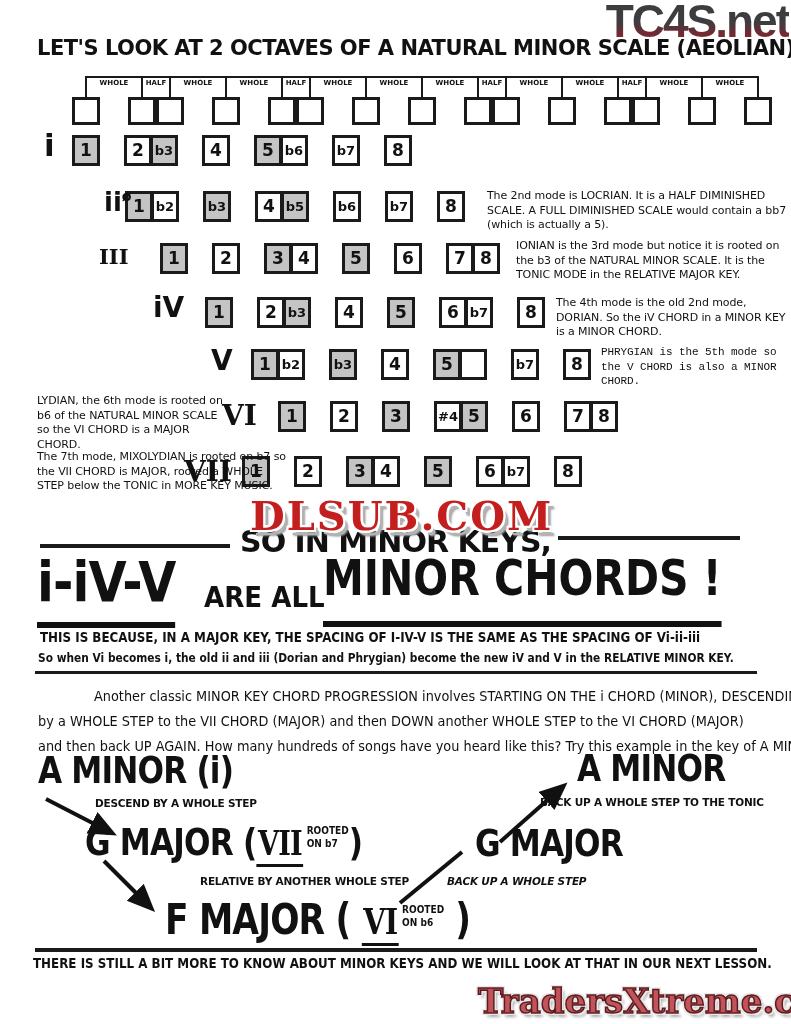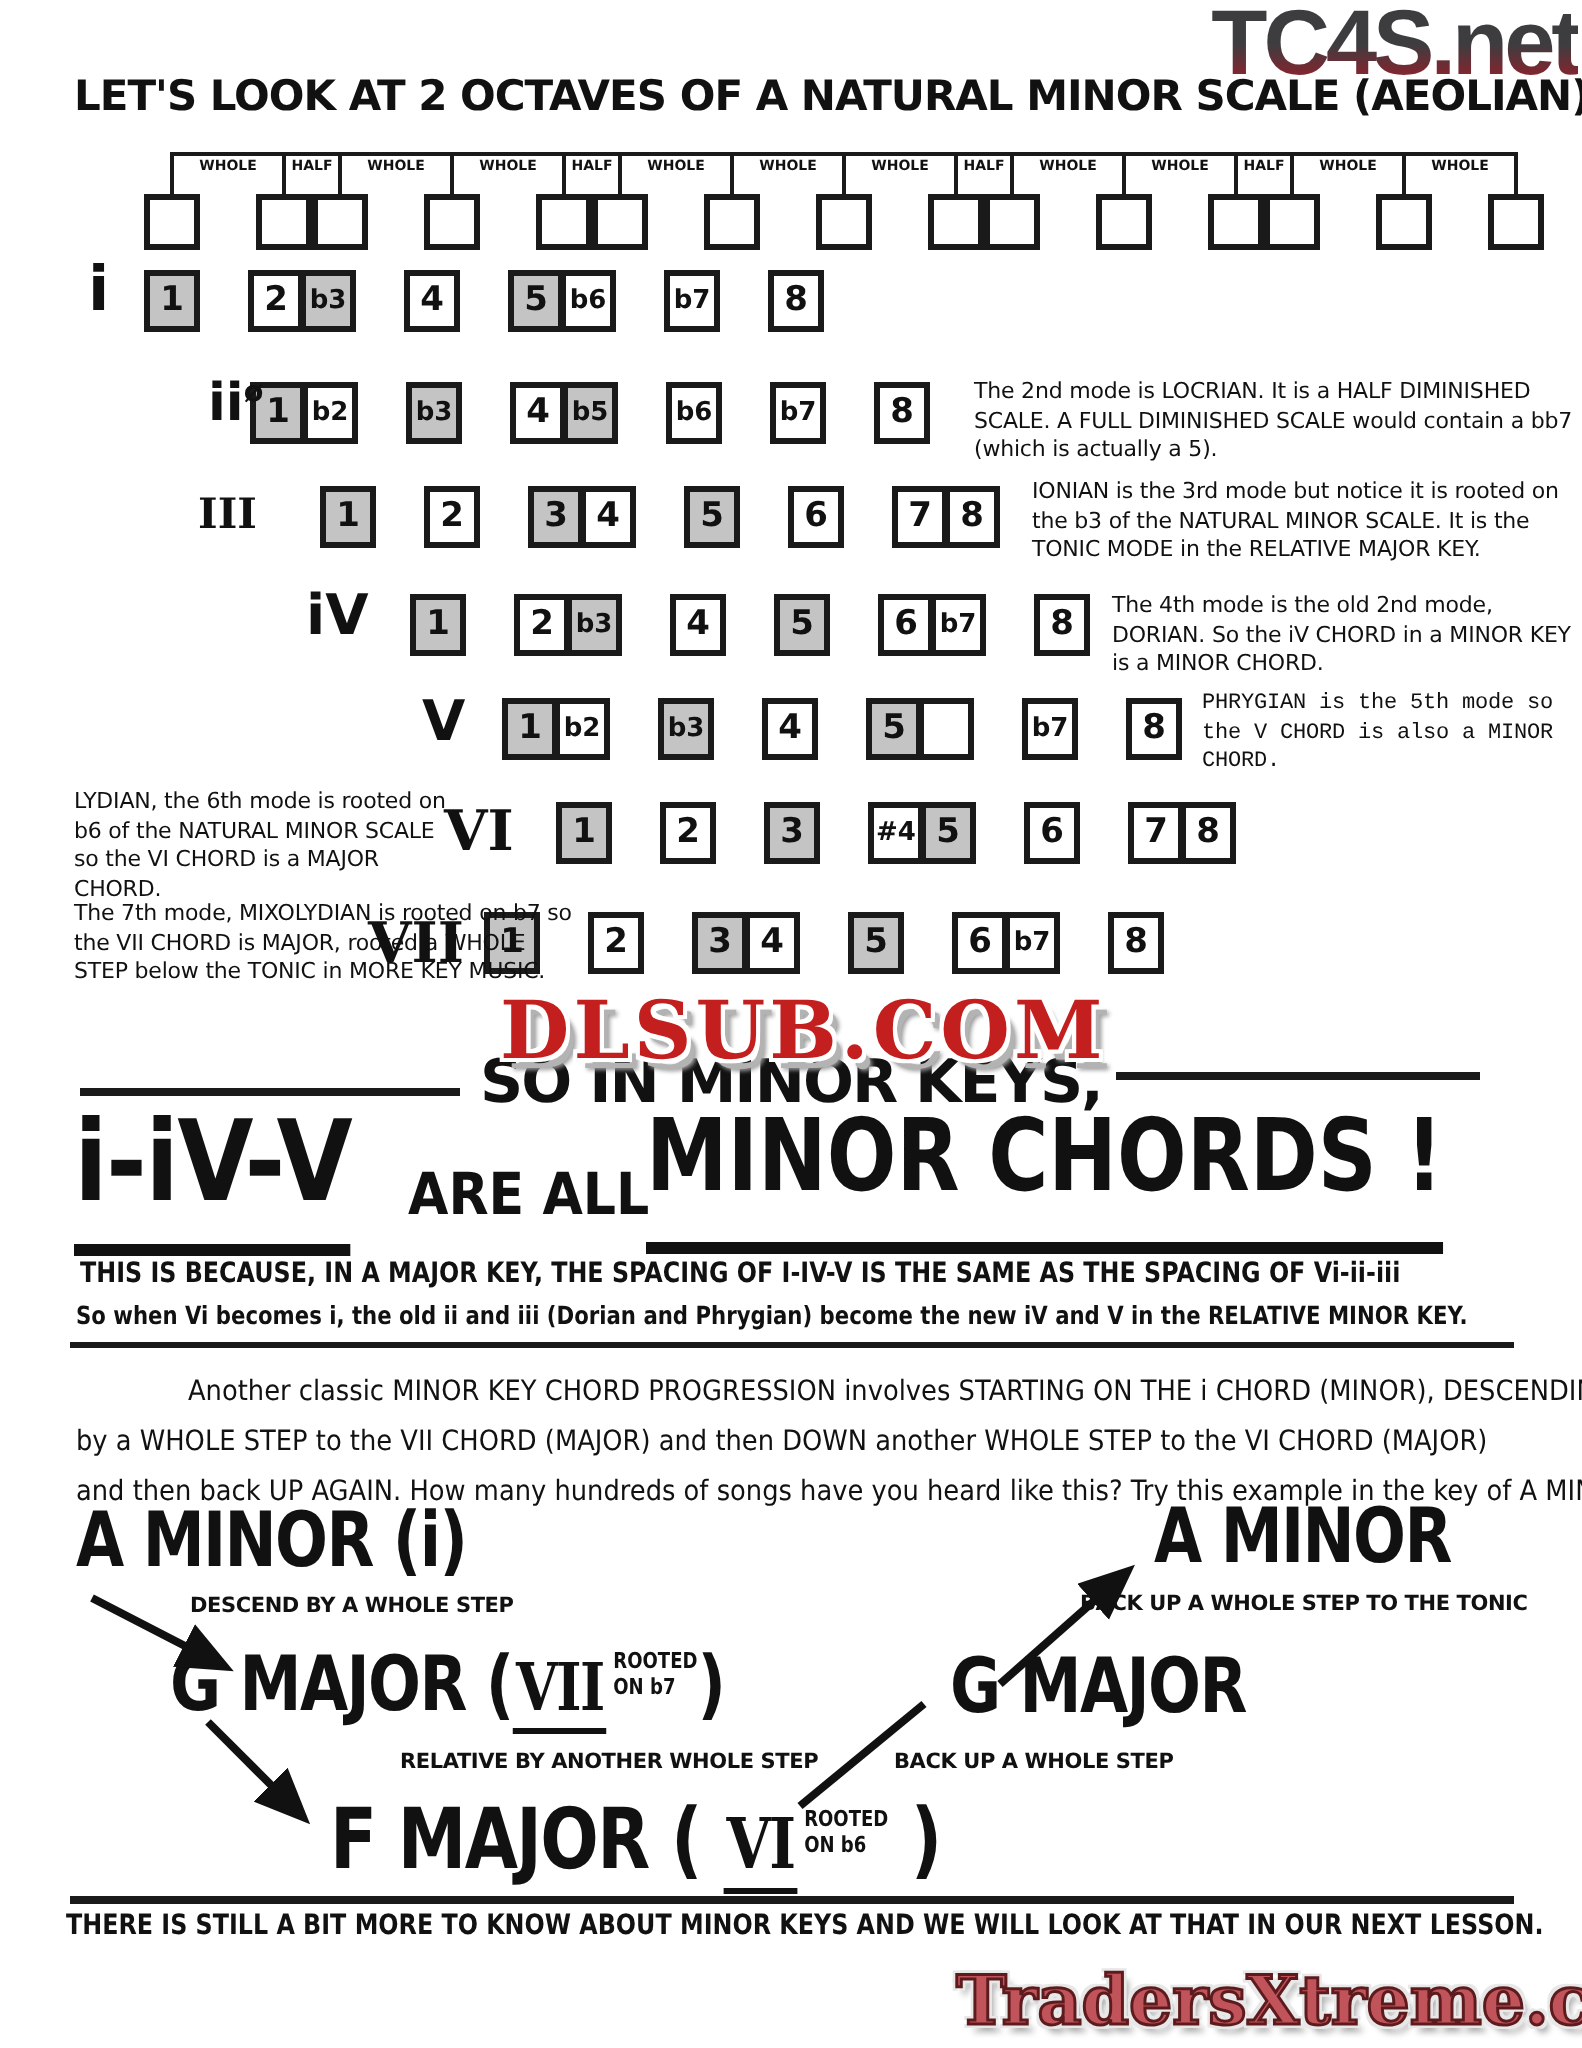--- a/index.html
+++ b/index.html
@@ -241,21 +241,21 @@
   <div class="steplabel" style="left:95px;top:797px;">DESCEND BY A WHOLE STEP</div>
   <div class="steplabel" style="left:540px;top:796px;">BACK UP A WHOLE STEP TO THE TONIC</div>
 
   <div class="chord" style="left:85px;top:820px;">
     <span>G MAJOR (</span><span class="roman" style="font-size:33px;">VII</span><span class="rooted">&nbsp;<span>ROOTED</span><br>&nbsp;<span>ON b7</span></span><span>)</span>
   </div>
 
   <div class="chord" style="left:475px;top:821px;">G MAJOR</div>
 
   <div class="steplabel" style="left:200px;top:875px;">RELATIVE BY ANOTHER WHOLE STEP</div>
-  <div class="steplabel" style="left:447px;top:875px;">BACK UP A WHOLE STEP</div>
+  <div class="steplabel" style="left:447px;top:875px;font-style:italic;">BACK UP A WHOLE STEP</div>
 
   <div class="chord" style="left:165px;top:895px;font-size:42px;">
     <span>F MAJOR (</span>&nbsp;<span class="roman" style="font-size:35px;">VI</span><span class="rooted">&nbsp;<span>ROOTED</span><br>&nbsp;<span>ON b6</span></span>&nbsp;<span>)</span>
   </div>
 
   <svg id="arrows" viewBox="0 0 791 1024">
     <defs>
       <marker id="ah" markerWidth="7" markerHeight="7" refX="4.5" refY="3" orient="auto">
         <polygon points="0,0 7,3 0,6" fill="#111"></polygon>
       </marker>

